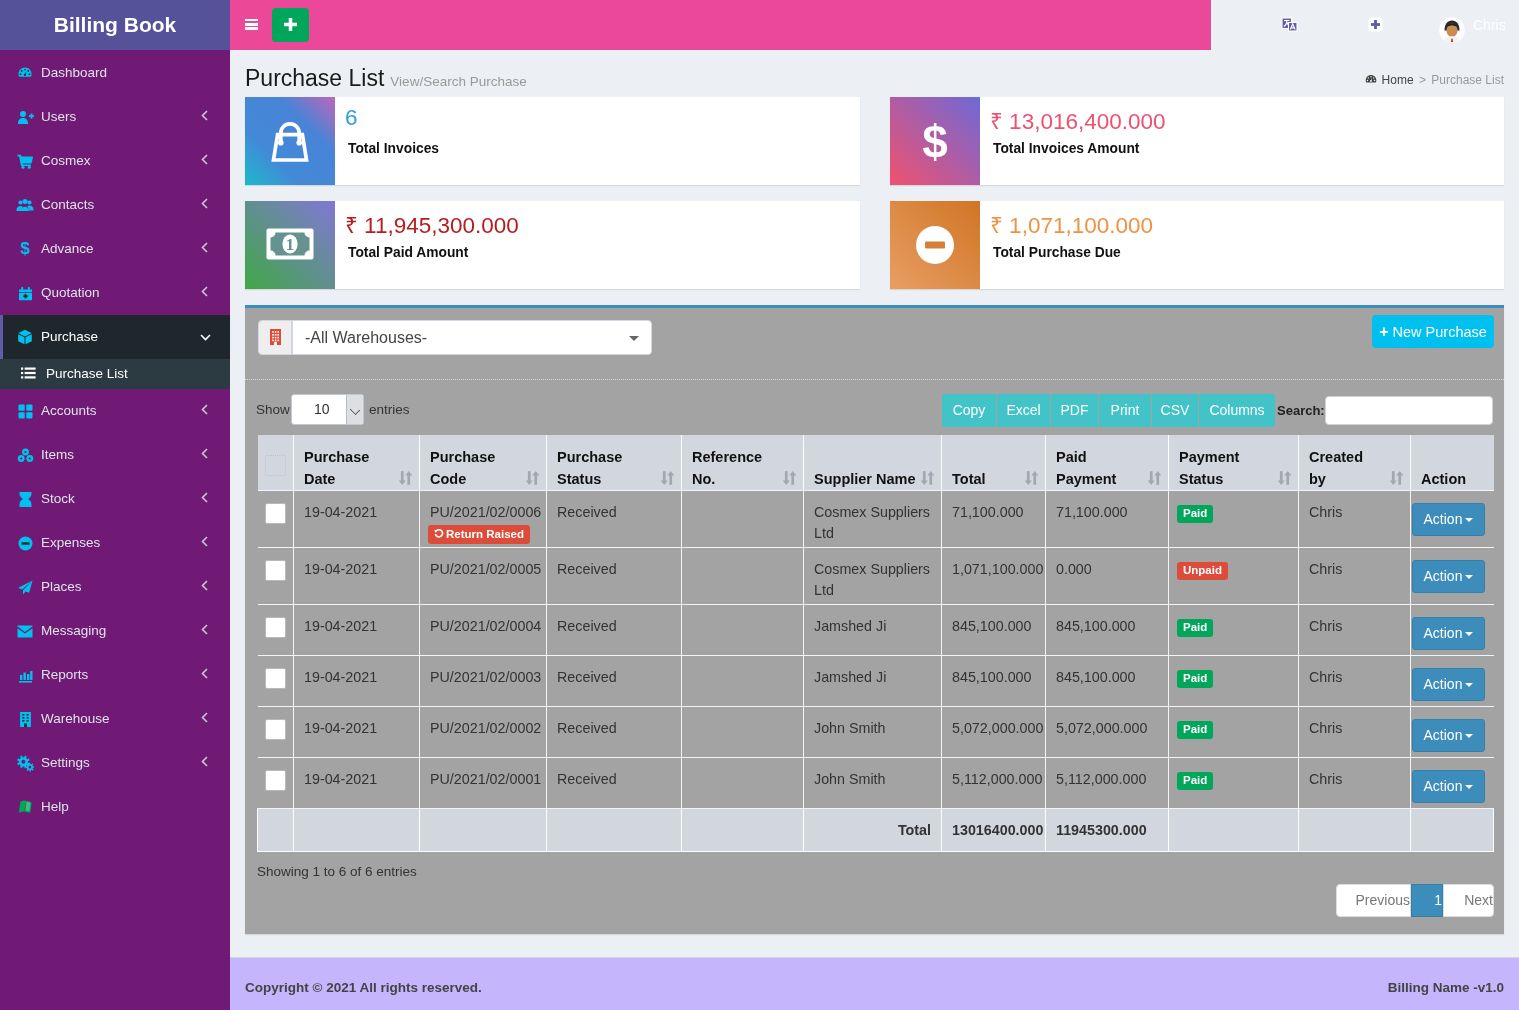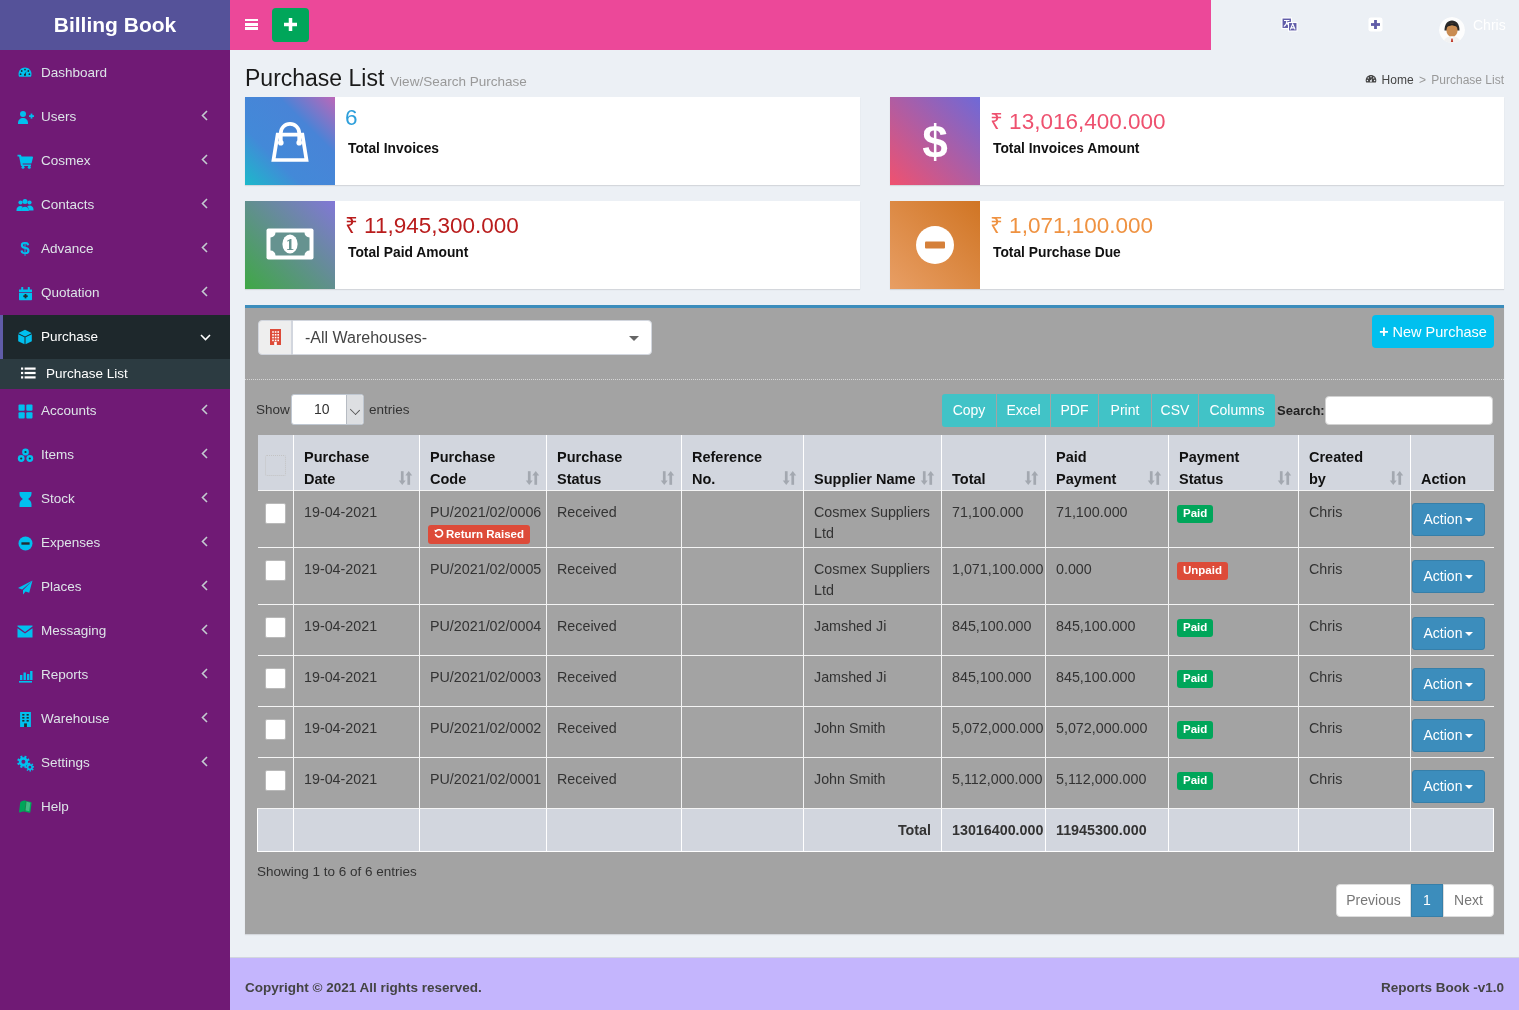--- a/index.html
+++ b/index.html
@@ -70,21 +70,21 @@
 .cb{display:inline-block;width:21px;height:21px;border:1px solid #b9b9b9;border-radius:2px;background:#fff}
 .cb.hd{border:1px dotted #c3c3c3;background:transparent}
 .badge{display:inline-block;padding:3.5px 6px;border-radius:3px;color:#fff;font-size:11.5px;font-weight:bold;white-space:nowrap;line-height:11.5px;margin-left:-2px}
 .bg-g{background:#00a65a}
 .bg-r{background:#dd4b39}
 .btn-act{display:inline-block;width:73px;height:33px;background:#3c8dbc;border:1px solid #367fa9;border-radius:3px;color:#fff;text-align:center;line-height:31px;font-size:14px}
 .btn-act .caret{display:inline-block;width:0;height:0;border-left:4px solid transparent;border-right:4px solid transparent;border-top:4px solid #fff;vertical-align:2px;margin-left:3px}
 .trow td{background:#d2d6de;border:1px solid #fff !important;font-weight:bold;padding:11px 10px;height:43px}
 .showing{position:absolute;left:12px;top:556px;font-size:13.5px}
 .pager{position:absolute;left:1091px;top:576px;height:33px}
-.pager .pg{display:inline-block;height:33px;line-height:31px;border:1px solid #ddd;background:#fff;color:#777;text-align:center;vertical-align:top;font-size:14px}
+.pager .pg{display:inline-block;height:33px;line-height:31px;border:1px solid #ddd;background:#fff;color:#777;text-align:right;vertical-align:top;font-size:14px}
 .pager .on{background:#3c8dbc;border-color:#367fa9;color:#fff}
 </style>
 </head>
 <body>
 <div class="navbar">
   <div class="logo">Billing Book</div>
   <div class="hamburger">
       <span></span>
       <span></span>
       <span></span>
@@ -629,14 +629,14 @@
     </tbody>
       </table>
     <div class="showing">Showing 1 to 6 of 6 entries</div>
     <div class="pager">
       <span class="pg" style="width:75px;border-radius:4px 0 0 4px">Previous</span><span class="pg on" style="width:32px">1</span><span class="pg" style="width:51px;border-radius:0 4px 4px 0">Next</span>
     </div>
   </div>
 </div>
 <div class="footer" style="position:absolute;left:230px;top:957px;width:1289px;height:53px;background:#c4b5fd;border-top:1px solid #d2d6de">
   <div style="position:absolute;left:15px;top:22px;font-weight:bold;color:#444;font-size:13.5px">Copyright © 2021 All rights reserved.</div>
-  <div style="position:absolute;right:15px;top:22px;font-weight:bold;color:#444;font-size:13.5px">Reports Book -v1.0</div>
+  <div style="position:absolute;right:15px;top:22px;font-weight:bold;color:#444;font-size:13.5px">Billing Name -v1.0</div>
 </div>
 
 </body></html>

